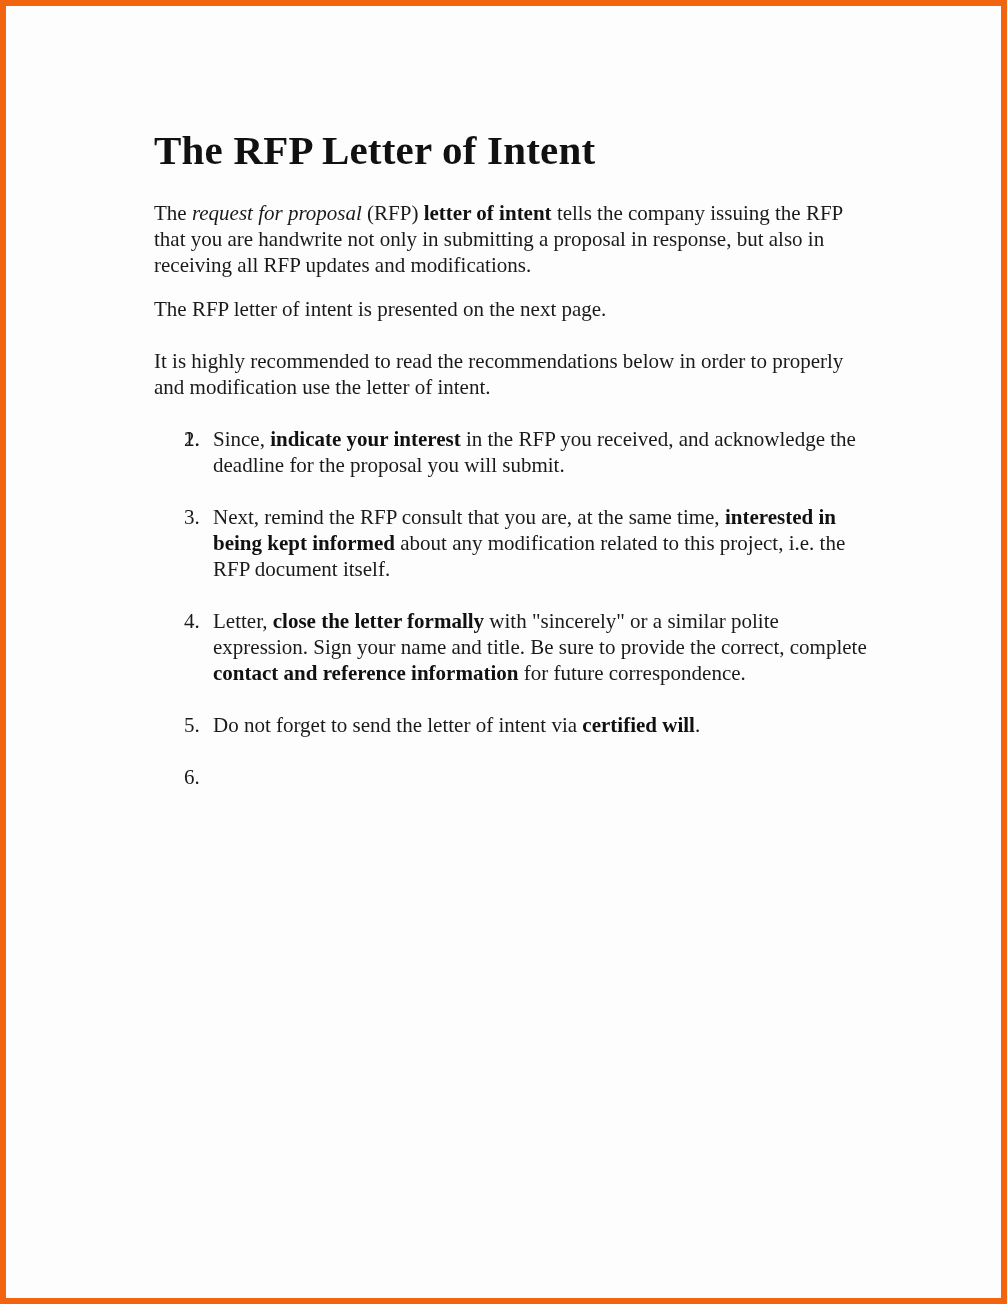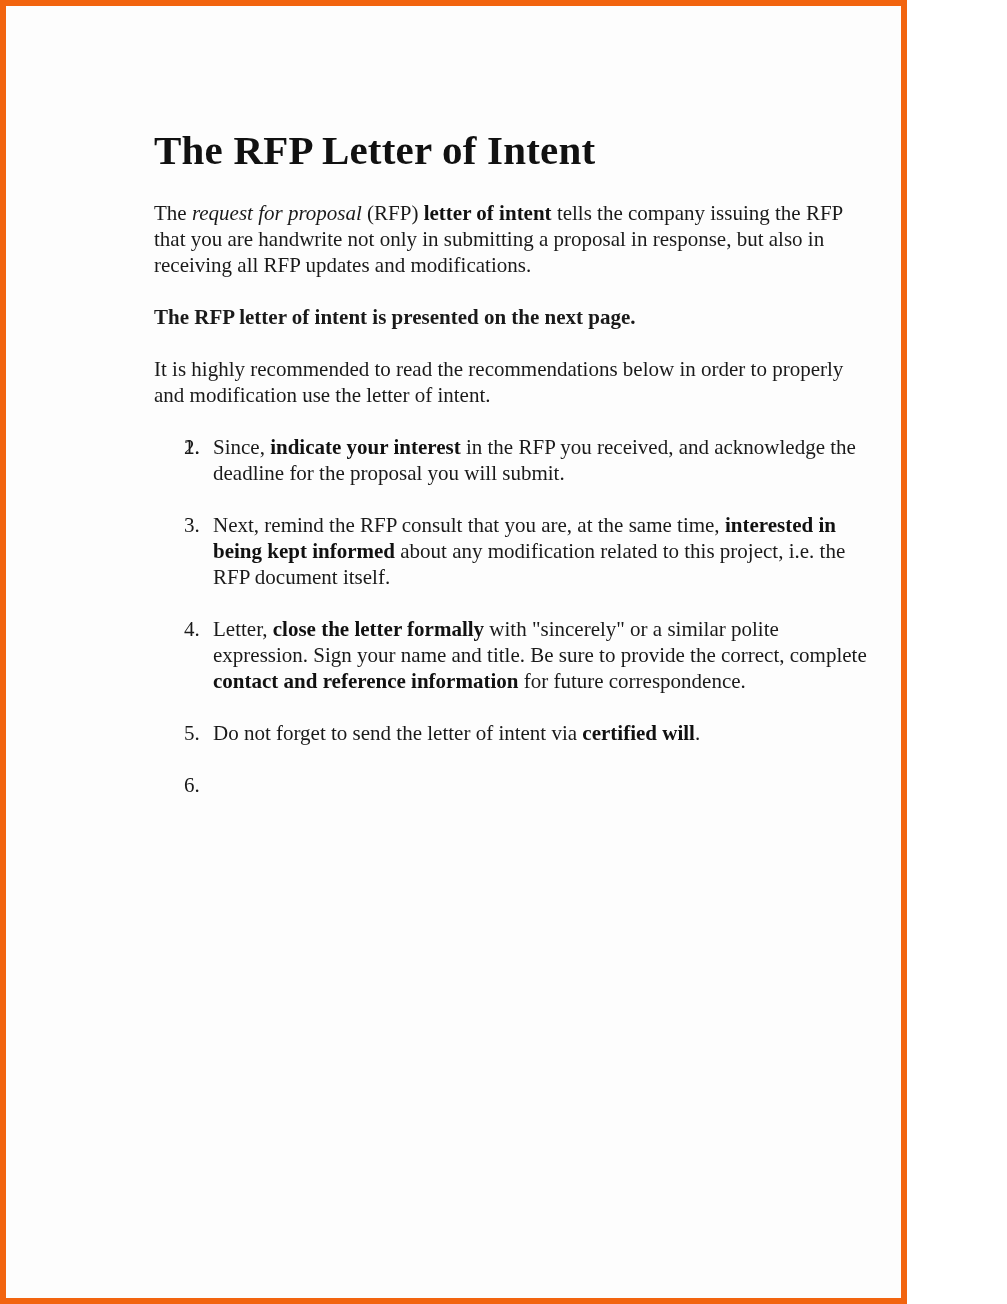--- a/index.html
+++ b/index.html
@@ -4,21 +4,21 @@
 <style>
   html, body { margin: 0; padding: 0; }
   body {
     width: 1007px; height: 1304px;
     background: #ffffff;
     font-family: "Liberation Serif", "DejaVu Serif", serif;
     color: #1a1a1a;
   }
   .frame {
     position: absolute; left: 0; top: 0;
-    width: 907px; height: 1304px;
+    width: 1007px; height: 1304px;
     box-sizing: border-box;
     border: 6px solid #f2640f;
     background: #fdfdfd;
   }
   .page {
     position: absolute;
     left: 148px; top: 120px;
     width: 720px;
   }
   h1 {
@@ -28,21 +28,21 @@
     line-height: 48px;
     color: #111;
     letter-spacing: 0.2px;
   }
   p {
     margin: 0;
     font-size: 21px;
     line-height: 26px;
   }
   .p1 { margin-top: 26px; }
-  .p2 { margin-top: 26px; font-weight: bold; }
+  .p2 { margin-top: 18px; }
   .p3 { margin-top: 26px; }
   ol {
     list-style: none;
     margin: 26px 0 0 0;
     padding: 0;
   }
   ol li {
     position: relative;
     padding-left: 59px;
     font-size: 21px;

